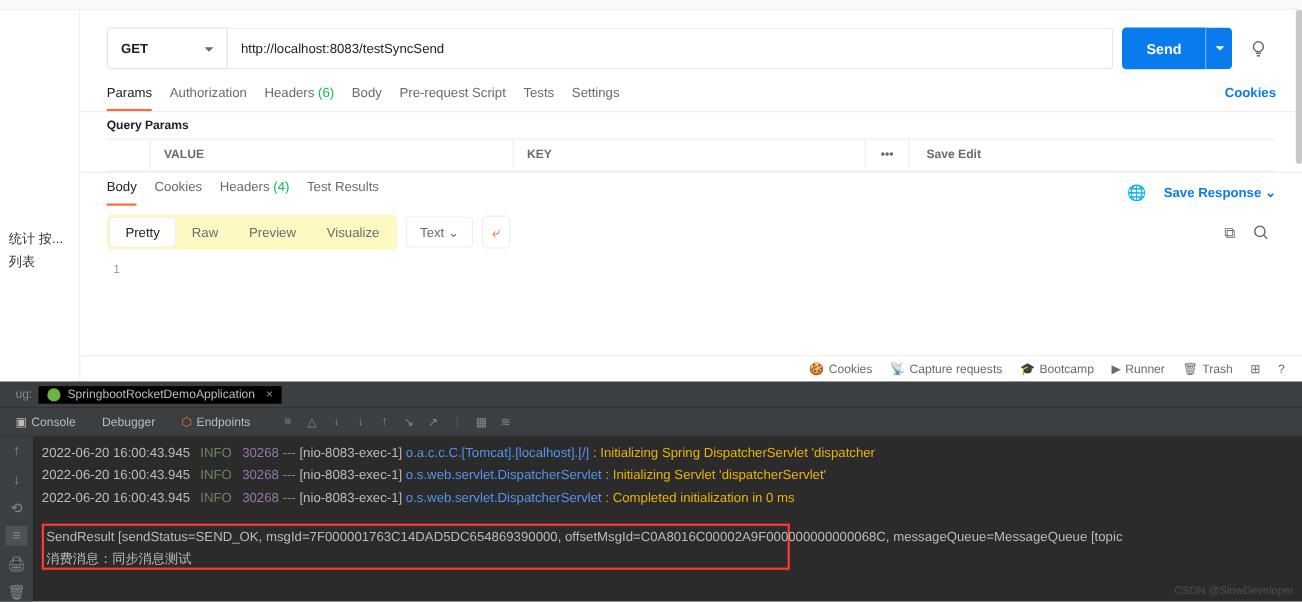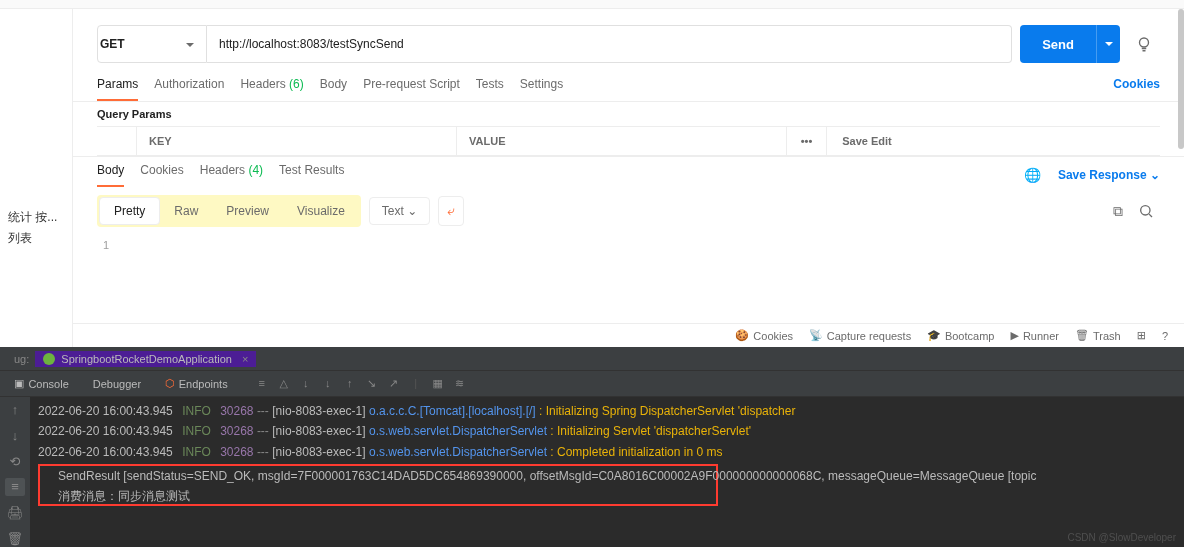--- a/index.html
+++ b/index.html
@@ -7,21 +7,21 @@
     
     .top-area { display: flex; height: 9px; border-bottom: 1px solid #ededed; background: #fafafa; }
     
     .sidebar-left { position: absolute; left: 0; top: 9px; width: 73px; height: 338px; background: #fff; border-right: 1px solid #ededed; padding: 200px 8px 0; font-size: 12px; color: #333; }
     .sidebar-left div { margin-bottom: 4px; }
     
     .content { position: absolute; left: 73px; top: 9px; right: 0; height: 314px; background: #fff; }
     .content-scroll { position: absolute; right: 0; top: 0; width: 6px; height: 140px; background: #c8c8c8; border-radius: 3px; }
     
     .request-bar { display: flex; gap: 8px; padding: 16px 24px 0 24px; }
-    .method-select { width: 110px; height: 38px; border: 1px solid #e0e0e0; border-radius: 4px 0 0 4px; display: flex; align-items: center; padding: 0 2px; font-size: 12px; font-weight: 600; color: #212121; position: relative; cursor: pointer; }
+    .method-select { width: 110px; height: 38px; border: 1px solid #e0e0e0; border-radius: 4px 0 0 4px; display: flex; align-items: center; padding: 0 12px; font-size: 12px; font-weight: 600; color: #212121; position: relative; cursor: pointer; }
     .method-select::after { content: ""; position: absolute; right: 12px; border: 4px solid transparent; border-top-color: #6b6b6b; top: 17px; }
     .url-input { flex: 1; height: 38px; border: 1px solid #e0e0e0; border-left: none; border-radius: 0 4px 4px 0; padding: 0 12px; font-size: 12px; color: #212121; margin-left: -8px; }
     .send-btn-group { display: flex; }
     .send-btn { background: #097bed; color: #fff; border: none; height: 38px; padding: 0 22px; font-size: 13px; font-weight: 600; border-radius: 4px 0 0 4px; cursor: pointer; }
     .send-more { background: #097bed; color: #fff; border: none; border-left: 1px solid rgba(255,255,255,0.25); height: 38px; width: 24px; border-radius: 0 4px 4px 0; cursor: pointer; position: relative; }
     .send-more::after { content: ""; position: absolute; left: 8px; top: 17px; border: 4px solid transparent; border-top-color: #fff; }
     .bulb-icon { width: 32px; height: 38px; display: flex; align-items: center; justify-content: center; color: #6b6b6b; }
     
     .tabs-row { display: flex; padding: 14px 24px 0; border-bottom: 1px solid #ededed; gap: 16px; align-items: baseline; }
     .tab { padding: 0 0 8px; font-size: 12px; color: #6b6b6b; cursor: pointer; border-bottom: 2px solid transparent; }
@@ -63,42 +63,42 @@
     
     .code-area { padding: 4px 24px; font-family: "SF Mono", Consolas, monospace; font-size: 11px; display: flex; }
     .line-no { color: #9e9e9e; width: 24px; text-align: right; padding-right: 12px; }
     
     .bottom-bar { position: absolute; left: 73px; right: 0; top: 323px; height: 24px; border-top: 1px solid #ededed; display: flex; align-items: center; padding: 0 16px; gap: 16px; font-size: 11px; color: #6b6b6b; justify-content: flex-end; }
     .bottom-item { display: flex; align-items: center; gap: 4px; cursor: pointer; }
     
     .ide-panel { position: absolute; left: 0; right: 0; top: 347px; bottom: 0; background: #2b2b2b; color: #bbb; font-family: "SF Mono", Menlo, Consolas, monospace; font-size: 12px; }
     .ide-tabs { height: 24px; background: #3c3f41; display: flex; align-items: center; padding: 0 8px; font-size: 11px; color: #bbb; border-bottom: 1px solid #323232; }
     .ide-tabs .ug { color: #888; padding: 0 6px; }
-    .ide-tab-active { background: #4c1d95; padding: 2px 8px; display: flex; align-items: center; gap: 6px; border-radius: 0; }
+    .ide-tab-active { background: #000000; padding: 2px 8px; display: flex; align-items: center; gap: 6px; border-radius: 0; }
     .ide-tab-active .spring-icon { width: 12px; height: 12px; background: #6db33f; border-radius: 50%; display: inline-block; }
     .ide-tab-close { color: #888; margin-left: 4px; }
     
     .ide-toolbar { height: 26px; background: #3c3f41; display: flex; align-items: center; padding: 0 8px; gap: 12px; font-size: 11px; border-bottom: 1px solid #323232; }
     .ide-toolbar .tool-tab { color: #bbb; padding: 0 6px; display: flex; align-items: center; gap: 4px; }
     .tool-icons { display: flex; gap: 6px; color: #888; margin-left: 8px; }
     .tool-icons span { width: 16px; text-align: center; cursor: pointer; }
     
     .ide-content { display: flex; height: calc(100% - 50px); }
     .ide-gutter { width: 30px; background: #3c3f41; display: flex; flex-direction: column; align-items: center; padding-top: 4px; gap: 8px; color: #888; font-size: 13px; }
     .ide-gutter span { cursor: pointer; width: 20px; height: 20px; display: flex; align-items: center; justify-content: center; }
     
     .console { flex: 1; padding: 4px 8px; font-size: 12px; line-height: 1.7; overflow: hidden; white-space: nowrap; }
     .log-ts { color: #bbb; }
     .log-info { color: #6a8759; margin: 0 6px; }
     .log-pid { color: #9876aa; }
     .log-dash { color: #888; }
     .log-thread { color: #bbb; }
     .log-class { color: #5394ec; }
     .log-msg { color: #eab308; }
-    .highlight-box { border: 2px solid #ff3b30; padding: 0 18px; display: inline-block; margin-top: 2px; }
+    .highlight-box { border: 2px solid #ff3b30; padding: 0 2px; display: inline-block; margin-top: 14px; }
     .highlight-line { color: #bbb; }
     
     .watermark { position: absolute; right: 8px; bottom: 4px; color: #666; font-size: 10px; opacity: 0.6; }
   </style>
 </head>
 <body>
 
 <div class="top-area"></div>
 
 <div class="sidebar-left">
@@ -133,22 +133,22 @@
     <div class="tab">Tests</div>
     <div class="tab">Settings</div>
     <div class="spacer"></div>
     <div class="cookies-link">Cookies</div>
   </div>
 
   <div class="query-label">Query Params</div>
 
   <div class="params-table">
     <div class="col checkbox"></div>
+    <div class="col value">VALUE</div>
     <div class="col key">KEY</div>
-    <div class="col value">VALUE</div>
     <div class="col actions">•••</div>
     <div class="bulk-edit">Save Edit</div>
   </div>
 
   <div class="response-tabs">
     <div class="rtab active">Body</div>
     <div class="rtab">Cookies</div>
     <div class="rtab"><span>Headers</span> <span class="count">(4)</span></div>
     <div class="rtab">Test Results</div>
     <div class="spacer"></div>

